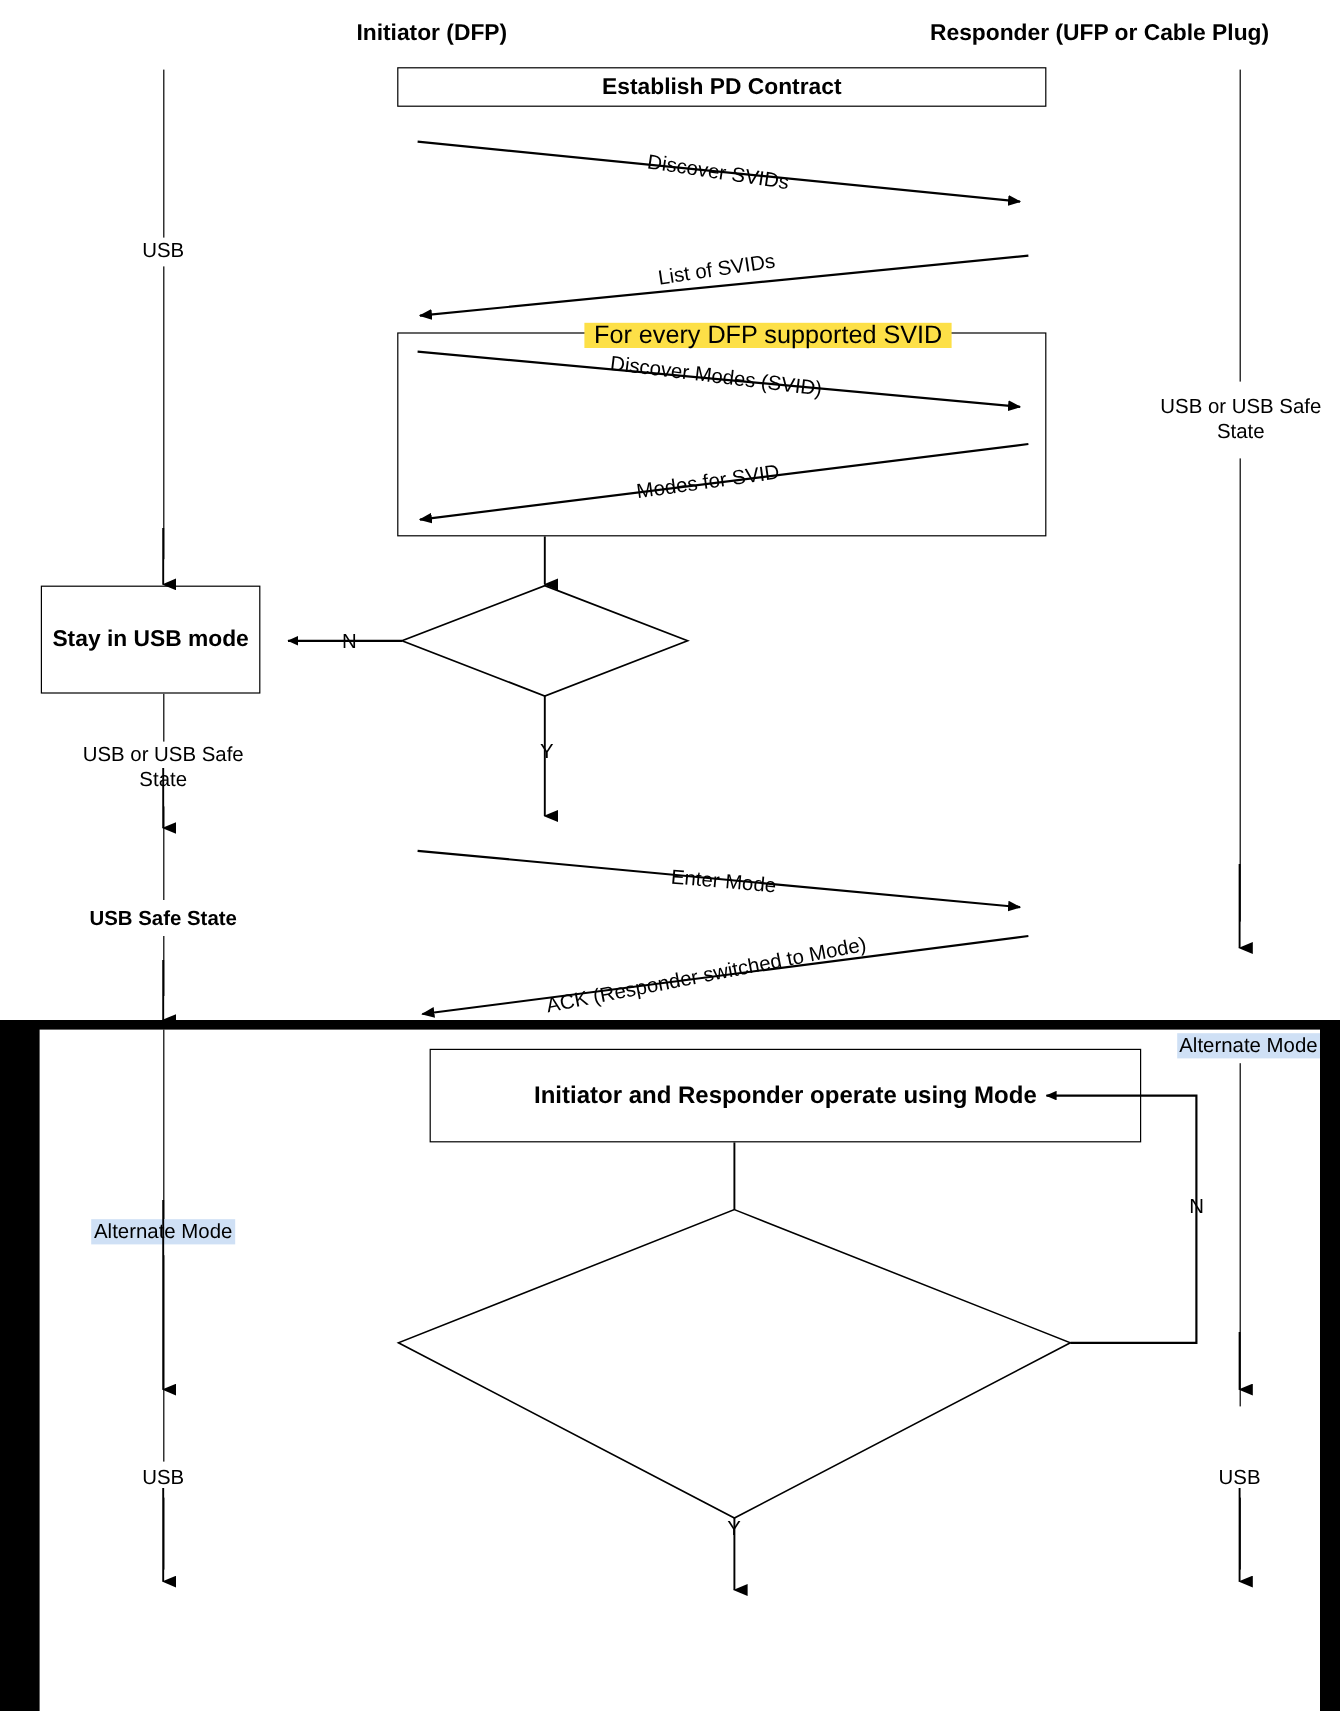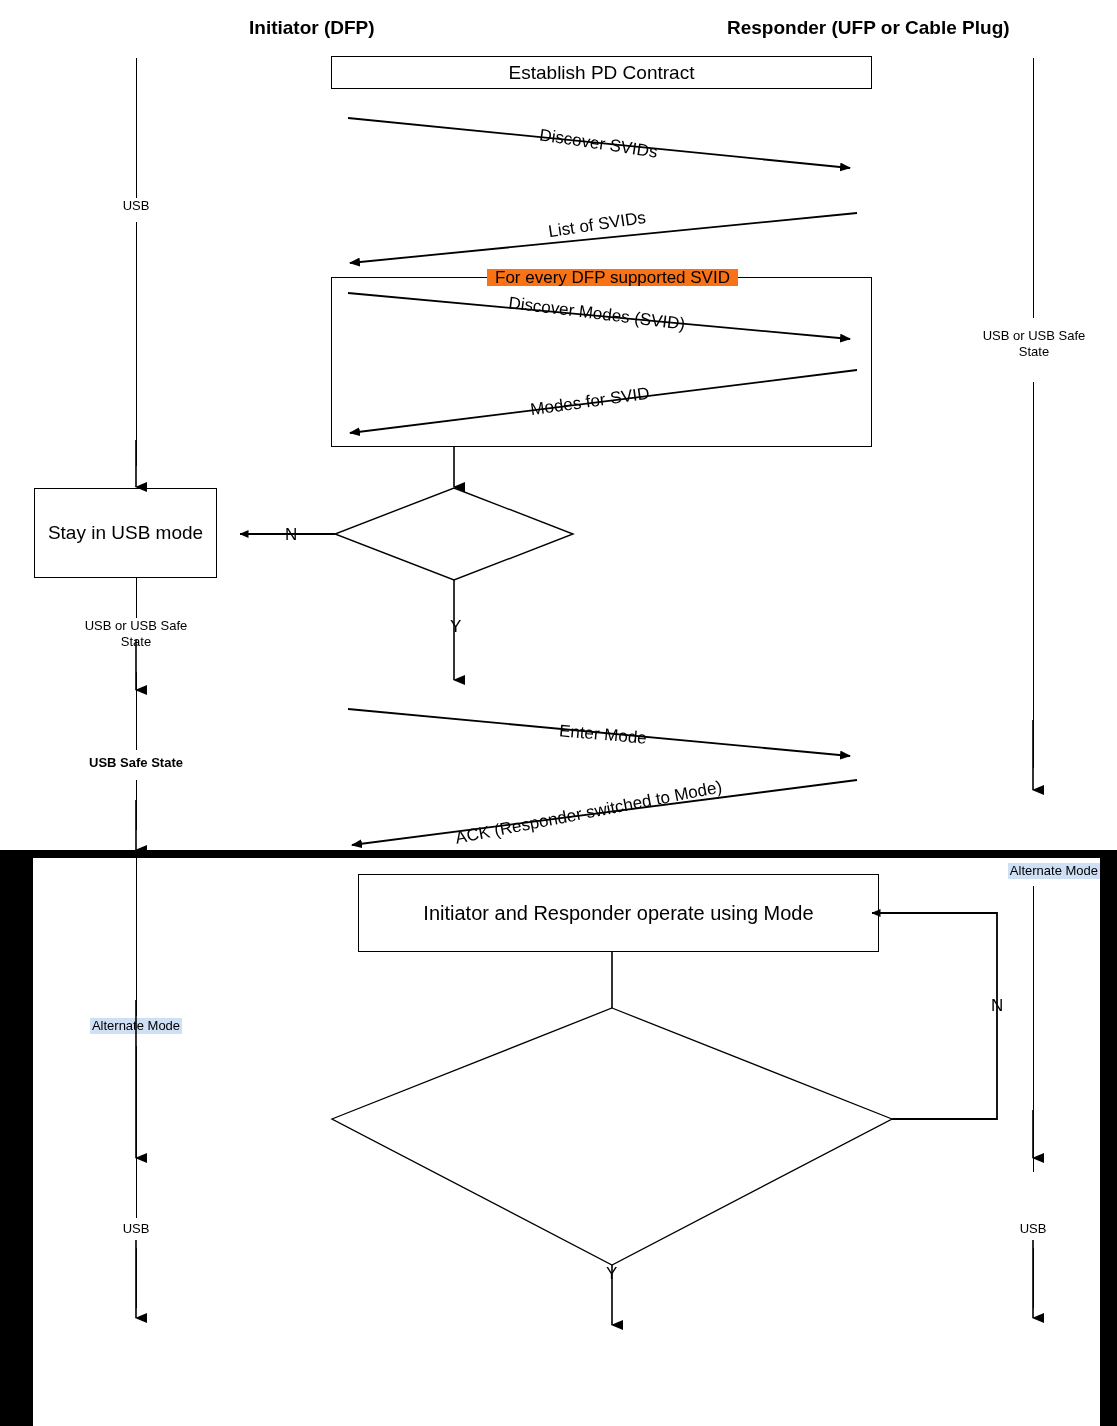--- a/index.html
+++ b/index.html
@@ -19,64 +19,65 @@
     overflow: hidden;
   }
   .abs { position: absolute; }
 
   
   .actor-title {
     font-weight: bold;
     font-size: 19px;
     white-space: nowrap;
     line-height: 1;
+    margin-left: 48px;
   }
 
   
   .lifeline {
     width: 0;
     border-left: 1.6px solid #000;
   }
 
   
   .state-label {
-    font-size: 13px;
+    font-size: 17px;
     text-align: center;
     line-height: 1.25;
     white-space: pre-line;
   }
   .state-label.hl {
     background: #cfe0f5;
     display: inline-block;
     padding: 0 2px;
   }
 
   
   .pbox {
     border: 1.6px solid #000;
     background: #fff;
     display: flex;
     align-items: center;
     justify-content: center;
     text-align: center;
-    font-weight: normal;
+    font-weight: bold;
     box-sizing: border-box;
   }
   .pbox-text { padding: 0 6px; line-height: 1.25; }
 
   
   .loopframe {
     border: 1.4px solid #000;
     background: transparent;
     box-sizing: border-box;
   }
   .loop-label {
     position: absolute;
-    background: #f97316;
-    font-size: 17px;
+    background: #fde047;
+    font-size: 21px;
     padding: 0 8px;
     white-space: nowrap;
     line-height: 1;
   }
 
   
   .msg-label {
     position: absolute;
     background: #fff;
     font-size: 17px;
@@ -159,21 +160,21 @@
     <span class="pbox-text">Establish PD Contract</span>
   </div>
 
   <div class="abs loopframe" style="left:331px; top:277px; width:541px; height:170px;"></div>
   <div class="loop-label" style="left:487px; top:269px;">For every DFP supported SVID</div>
 
   <div class="abs pbox" style="left:34px; top:488px; width:183px; height:90px; font-size:19px;">
     <span class="pbox-text">Stay in USB mode</span>
   </div>
 
-  <div class="abs pbox" style="left:358px; top:874px; width:521px; height:78px; font-size:20px;">
+  <div class="abs pbox" style="left:358px; top:874px; width:593px; height:78px; font-size:20px;">
     <span class="pbox-text">Initiator and Responder operate using Mode</span>
   </div>
 
 
   <div class="abs" style="left:335px; top:520px; width:238px; height:30px;
               display:flex; align-items:center; justify-content:center;">
     <span style="font-size:16px; font-weight:bold;">Modes Supported?</span>
   </div>
 
   <div class="abs" style="left:372px; top:1088px; width:480px; height:62px;

